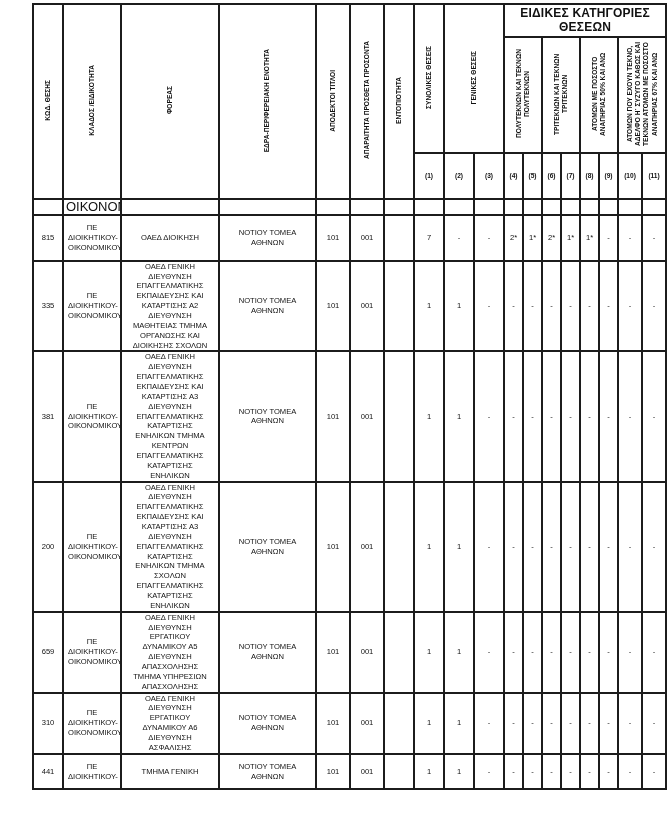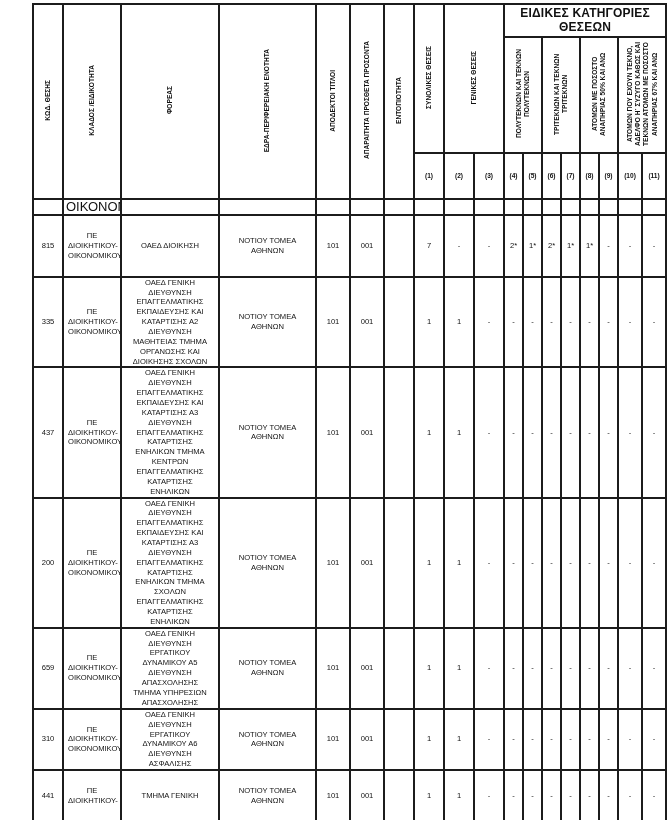--- a/index.html
+++ b/index.html
@@ -12,21 +12,21 @@
   thead th{font-weight:bold;font-size:6.6px;line-height:1.2;background:#fff;}
   .band{height:22px;font-size:12px;letter-spacing:.2px;margin-left:19px;}
   .subs{height:116px;}
   .nums{height:46px;font-size:7px;}
   .vt{writing-mode:vertical-rl;transform:rotate(180deg);
       display:inline-block;max-height:182px;margin:0 auto;
       font-weight:bold;font-size:6.6px;line-height:1.25;white-space:normal;}
   .subs .vt{max-height:110px;}
   tbody td{font-size:7.6px;line-height:1.3;padding:3px 2px;}
   tbody td.cell-foreas{padding:0 9px;}
-  tbody td.cell-klados{padding:15px 4px;}
+  tbody td.cell-klados{padding:7px 4px;}
   tr.spillover td{height:11px;padding:0 2px;font-size:13px;line-height:1.1;}
   tbody tr{page-break-inside:avoid;}
 </style>
 </head>
 <body>
 
 <div class="page">
   <table>
     <colgroup>
       <col style="width:30px">
@@ -136,21 +136,21 @@
           <td class="cell-c4">-</td>
           <td class="cell-c5">-</td>
           <td class="cell-c6">-</td>
           <td class="cell-c7">-</td>
           <td class="cell-c8">-</td>
           <td class="cell-c9">-</td>
           <td class="cell-c10">-</td>
           <td class="cell-c11">-</td>
         </tr>
         <tr>
-          <td class="cell-code">437</td>
+          <td class="cell-code">381</td>
           <td class="cell-klados">ΠΕ ΔΙΟΙΚΗΤΙΚΟΥ-ΟΙΚΟΝΟΜΙΚΟΥ</td>
           <td class="cell-foreas">ΟΑΕΔ ΓΕΝΙΚΗ ΔΙΕΥΘΥΝΣΗ ΕΠΑΓΓΕΛΜΑΤΙΚΗΣ ΕΚΠΑΙΔΕΥΣΗΣ ΚΑΙ ΚΑΤΑΡΤΙΣΗΣ Α3 ΔΙΕΥΘΥΝΣΗ ΕΠΑΓΓΕΛΜΑΤΙΚΗΣ ΚΑΤΑΡΤΙΣΗΣ ΕΝΗΛΙΚΩΝ ΤΜΗΜΑ ΚΕΝΤΡΩΝ ΕΠΑΓΓΕΛΜΑΤΙΚΗΣ ΚΑΤΑΡΤΙΣΗΣ ΕΝΗΛΙΚΩΝ</td>
           <td class="cell-edra">ΝΟΤΙΟΥ ΤΟΜΕΑ ΑΘΗΝΩΝ</td>
           <td class="cell-titloi">101</td>
           <td class="cell-prosonta">001</td>
           <td class="cell-entopiotita"></td>
           <td class="cell-c1">1</td>
           <td class="cell-c2">1</td>
           <td class="cell-c3">-</td>
           <td class="cell-c4">-</td>

